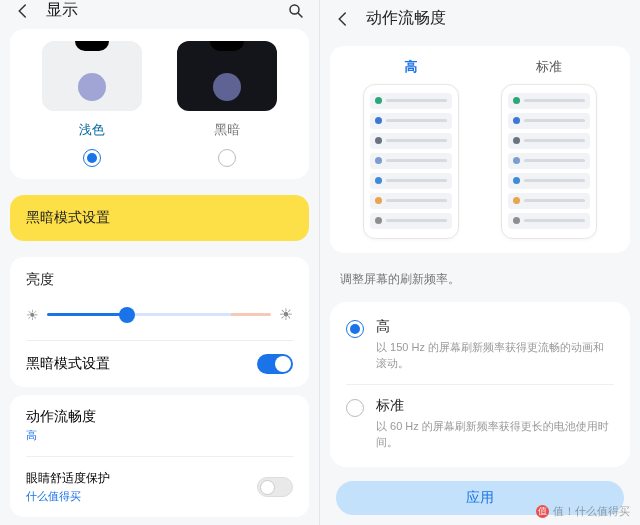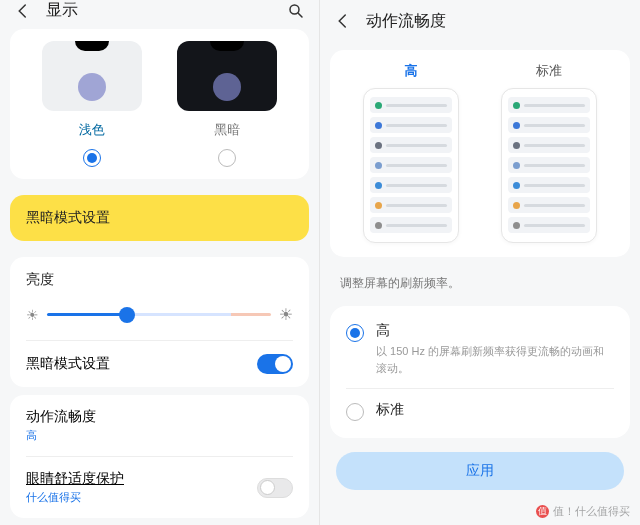--- a/index.html
+++ b/index.html
@@ -126,21 +126,21 @@
     </div>
 
     <div class="card multi" style="padding:0;">
       <div class="multi-row">
         <div style="font-size:14px;">动作流畅度</div>
         <div class="sub">高</div>
       </div>
       <div class="divider"></div>
       <div class="multi-row toggle-row">
         <div>
-          <div style="font-size:14px;text-decoration:underline;">眼睛舒适度保护</div>
+          <div style="font-size:12px;">眼睛舒适度保护</div>
           <div class="sub">什么值得买</div>
         </div>
         <div class="toggle off"></div>
       </div>
     </div>
   </div>
 
   <div class="pane">
     <div class="header">
       <svg class="back" viewBox="0 0 24 24">
@@ -228,20 +228,21 @@
           <div class="opt-text">
             <div class="opt-title">高</div>
             <div class="opt-desc">以 150 Hz 的屏幕刷新频率获得更流畅的动画和滚动。</div>
           </div>
         </div>
         <div class="divider"></div>
         <div class="opt-row">
           <div class="radio" style="margin-top: 2px; flex-shrink: 0;"></div>
           <div class="opt-text">
             <div class="opt-title">标准</div>
+            <div class="opt-desc">以 60 Hz 的屏幕刷新频率获得更长的电池使用时间。</div>
           </div>
         </div>
       </div>
 
     <div class="apply-btn">
       <span>应用</span>
     </div>
   </div>
 </div>
 

